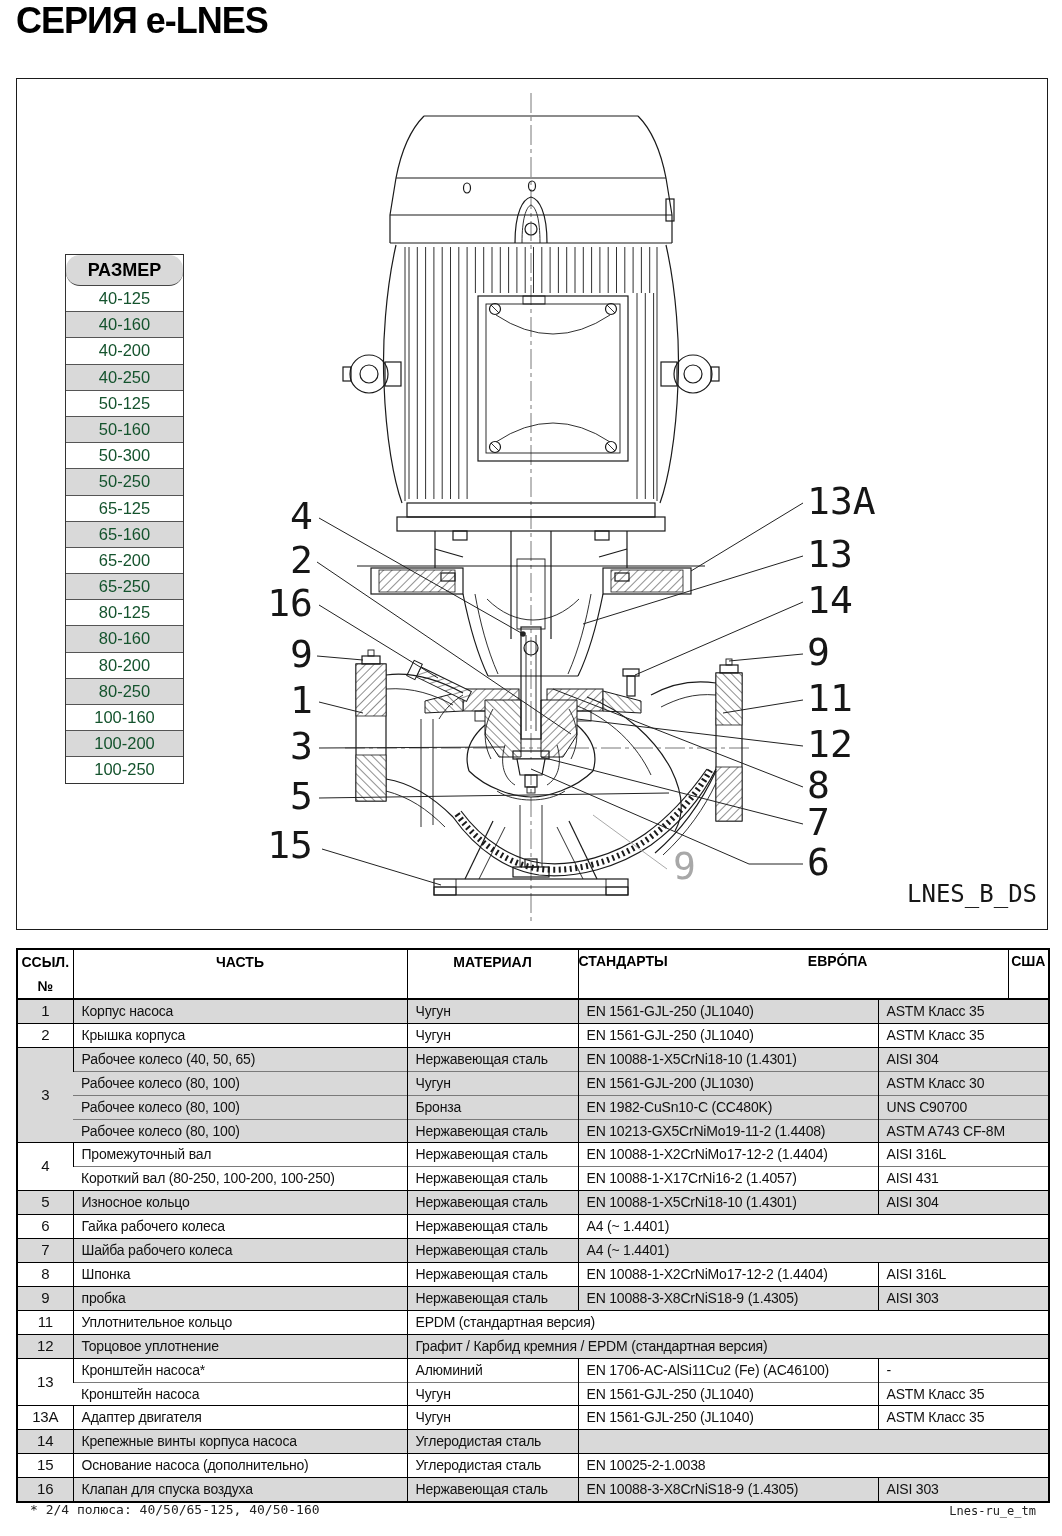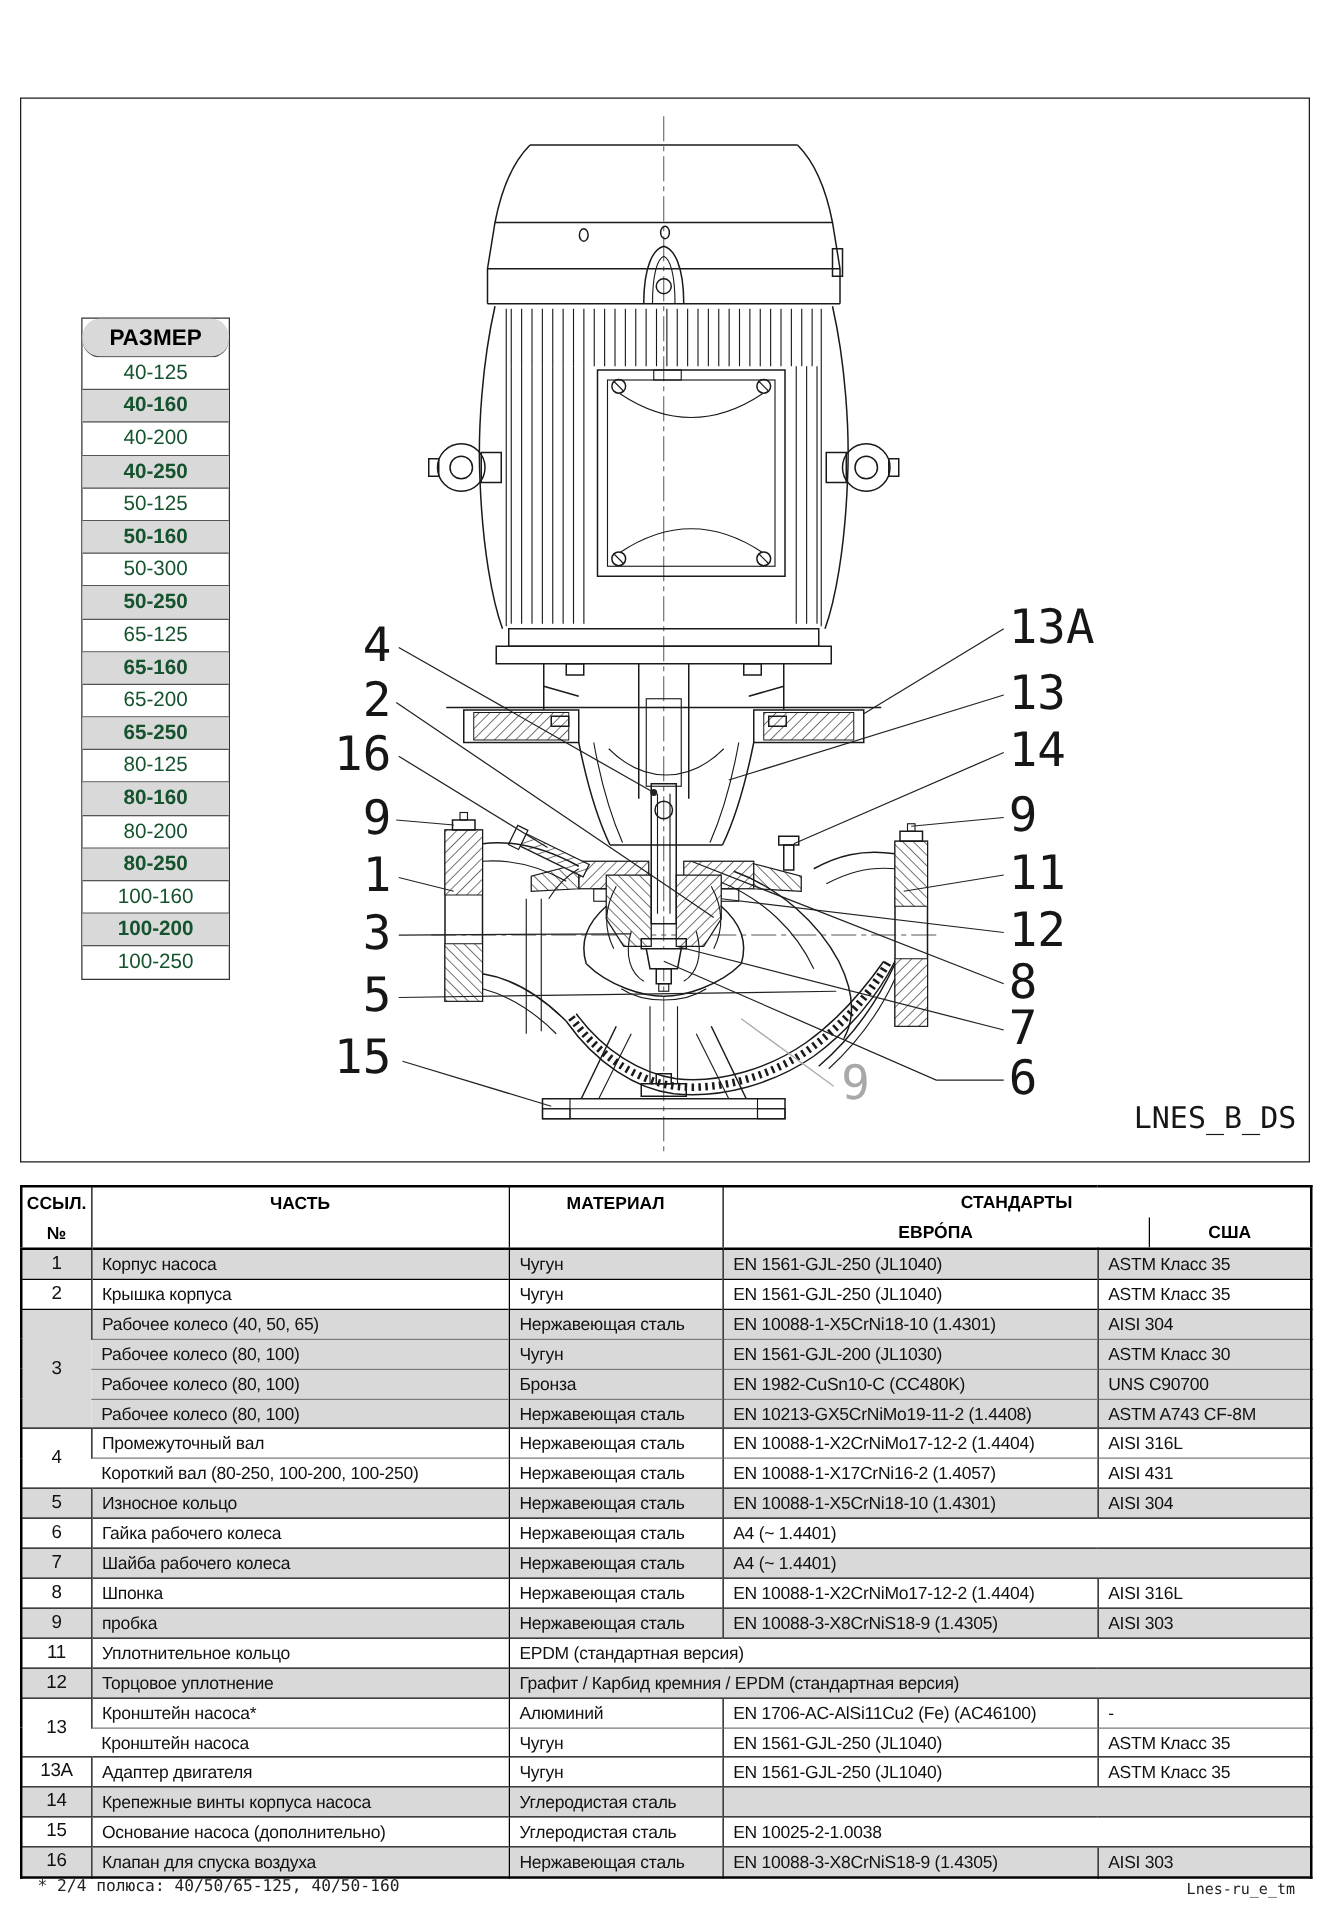--- a/index.html
+++ b/index.html
@@ -16,36 +16,36 @@
   #frame svg{position:absolute;left:0;top:0;}
 
   
   #size-table{position:absolute;left:48px;top:175px;width:119px;
               border:1.4px solid #333;box-sizing:border-box;background:#fff;}
   #size-head{height:30px;line-height:30px;text-align:center;font-weight:bold;
              font-size:18px;background:#d9d9d9;border-bottom:1px solid #444;border-radius:14px;}
   .sz-row{height:25.2px;line-height:25.2px;text-align:center;font-size:16.5px;
           border-bottom:1px solid #555;color:#14532d;}
   .sz-row:last-child{border-bottom:none;}
-  .sz-row.shaded{background:#d9d9d9;font-weight:bold;}
+  .sz-row.shaded{background:#d9d9d9;}
 
   
   #parts{position:absolute;left:16px;top:948px;width:1032px;
          border-collapse:collapse;table-layout:fixed;
          border:2.4px solid #000;}
   #parts th,#parts td{border-left:1.2px solid #000;padding:0;margin:0;
          font-family:"Liberation Sans",sans-serif;overflow:hidden;white-space:nowrap;}
   #parts th:first-child,#parts td:first-child{border-left:none;}
   #parts thead th{border-bottom:2.4px solid #000;vertical-align:top;
          font-size:14px;font-weight:bold;height:48px;}
   .h-stack{display:flex;flex-direction:column;height:48px;justify-content:space-between;border-radius:24px;}
   .h-stack .l1{padding-top:4px;text-align:center;}
   .h-stack .l2{padding-bottom:4px;text-align:center;}
   .h-top{padding-top:4px;text-align:center;}
-  .std-wrap{display:flex;flex-direction:column;height:48px;}
+  .std-wrap{display:flex;height:48px;}
   .std-top{height:24px;line-height:22px;text-align:center;}
   .std-bot{display:flex;flex:1;}
   .std-eu{width:340px;text-align:center;line-height:22px;}
   .std-us{flex:1;line-height:22px;border-left:1.2px solid #000;}
   #parts tbody td{height:22.9px;line-height:22.9px;font-size:14px;
          letter-spacing:-0.2px;color:#111;}
   #parts tbody td.ref{text-align:center;font-size:15px;}
   #parts tbody td.txt{padding-left:8px;}
   #parts tr.shaded td{background:#d9d9d9;}
   #parts tr.gfirst td{border-top:1.7px solid #000;}
@@ -66,20 +66,21 @@
   .code-label{font-family:"DejaVu Sans Mono",monospace;font-size:24px;fill:#161616;}
   .leader{stroke:#222;stroke-width:1;fill:none;}
   .leader-gray{stroke:#aaa;stroke-width:1;fill:none;}
 </style>
 </head>
 <body>
 
 <div id="page">
 
   <div id="title">
+    <div>СЕРИЯ e-LNES</div>
   </div>
 
   <div id="frame">
 
     <svg width="1032" height="852" viewBox="0 0 1032 852">
       <defs>
         <pattern id="hatch" width="6" height="6" patternUnits="userSpaceOnUse" patternTransform="rotate(45)">
           <rect width="6" height="6" fill="#fff"></rect>
           <line x1="0" y1="0" x2="0" y2="6" stroke="#222" stroke-width="1"></line>
         </pattern>

